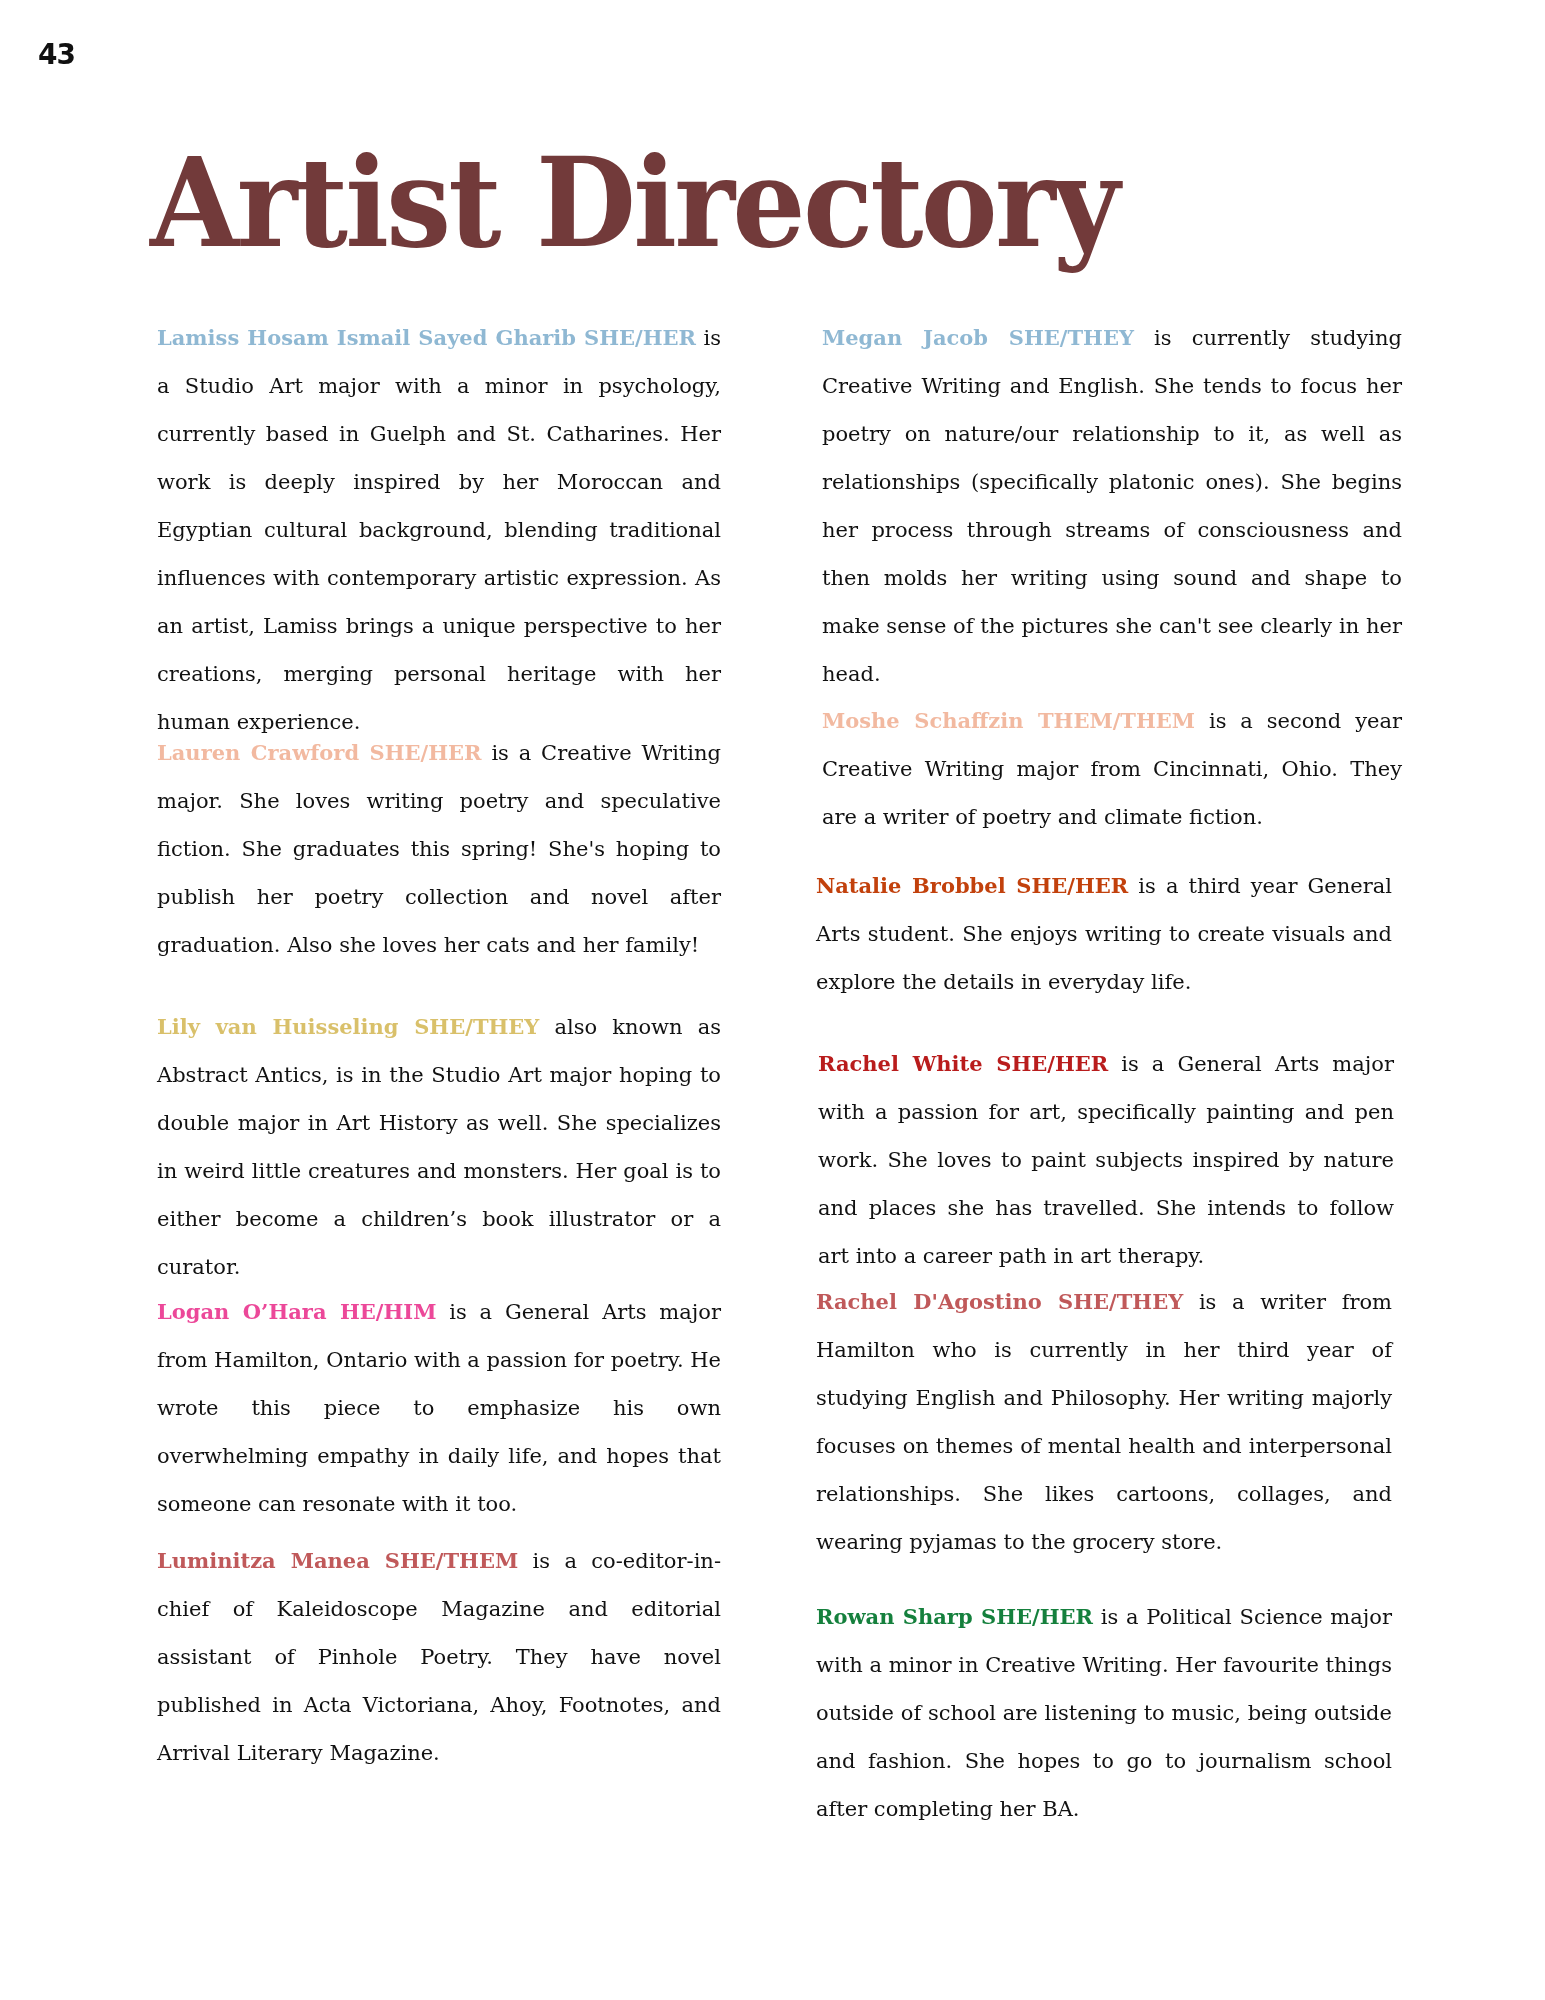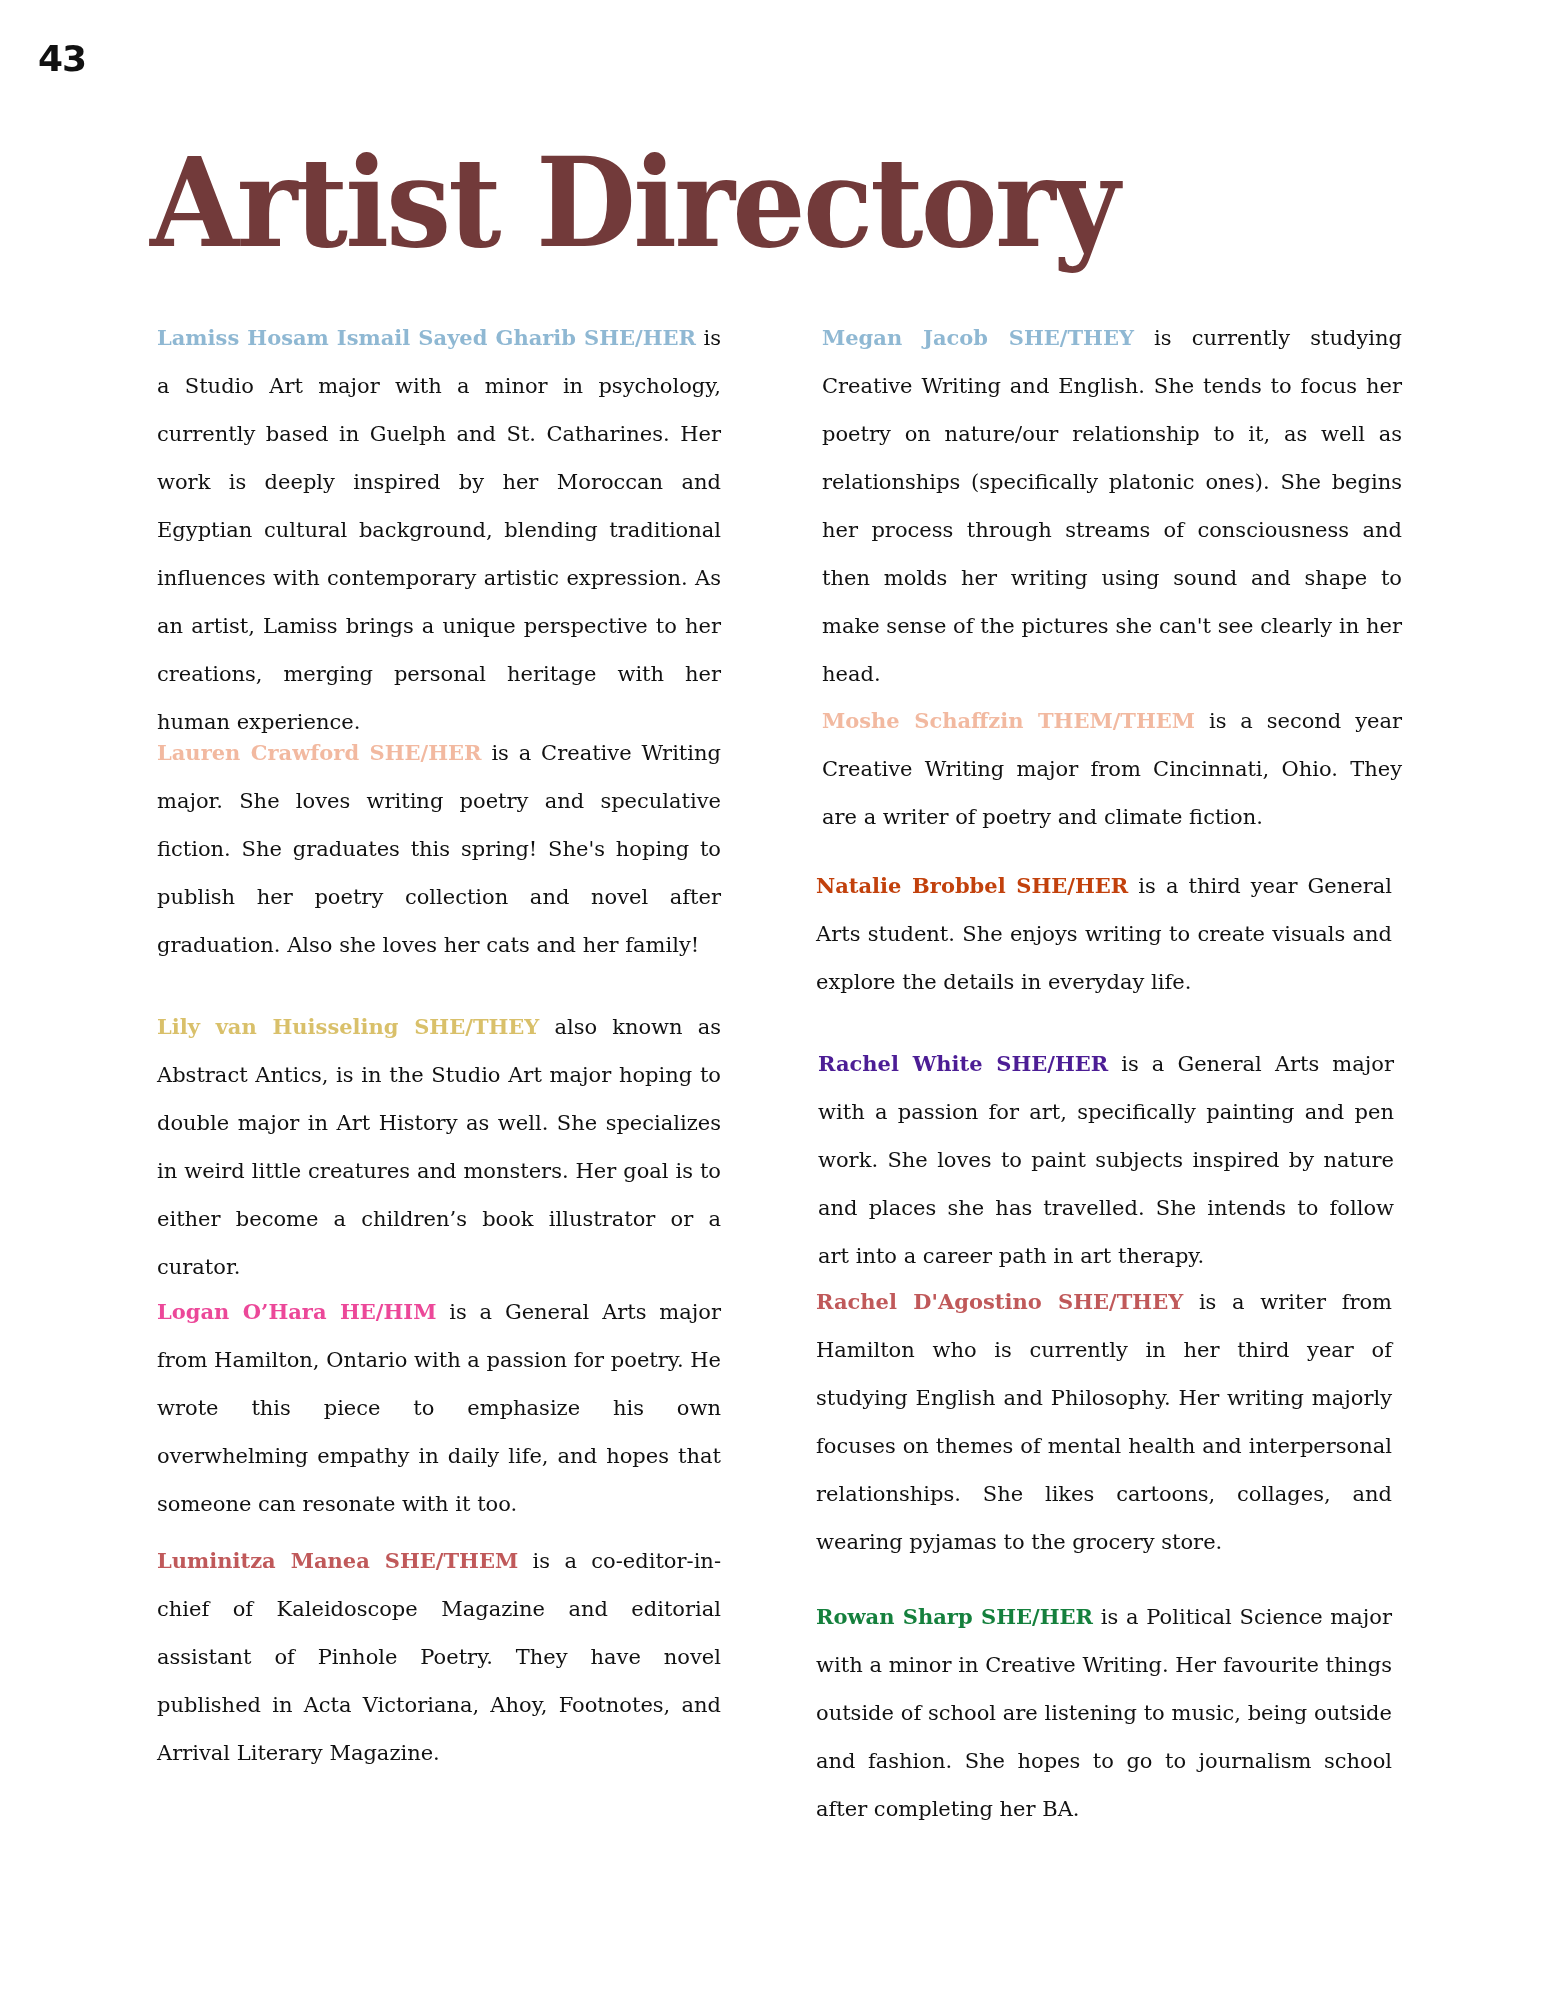--- a/index.html
+++ b/index.html
@@ -1,20 +1,20 @@
 <!DOCTYPE html>
 <html><head>
 <meta charset="utf-8">
 <style>
   html, body { margin: 0; padding: 0; background: #ffffff; }
   body { width: 1545px; height: 2000px; position: relative; overflow: hidden; }
   .page-number {
     position: absolute; left: 38px; top: 38px;
     font-family: "DejaVu Sans", sans-serif; font-weight: bold;
-    font-size: 36px; color: #111111; letter-spacing: -1px;
+    font-size: 28px; color: #111111; letter-spacing: -1px;
   }
   .title {
     position: absolute; left: 150px; top: 128px;
     font-family: "DejaVu Serif", serif; font-weight: bold;
     font-size: 124px; line-height: 150px; color: #723a3a;
     letter-spacing: -3px; white-space: nowrap;
     transform: scaleX(0.93); transform-origin: left top;
   }
   .bio {
     position: absolute;
@@ -52,20 +52,20 @@
 <p class="bio right" style="top:314px;">
   <span class="name" style="color:#8fb8d3">Megan Jacob SHE/THEY</span><span> is currently studying Creative Writing and English. She tends to focus her poetry on nature/our relationship to it, as well as relationships (specifically platonic ones). She begins her process through streams of consciousness and then molds her writing using sound and shape to make sense of the pictures she can't see clearly in her head.</span>
 </p>
 <p class="bio right" style="top:697px;">
   <span class="name" style="color:#f2b9a0">Moshe Schaffzin THEM/THEM</span><span> is a second year Creative Writing major from Cincinnati, Ohio. They are a writer of poetry and climate fiction.</span>
 </p>
 <p class="bio right2" style="top:862px;">
   <span class="name" style="color:#c2410c">Natalie Brobbel SHE/HER</span><span> is a third year General Arts student. She enjoys writing to create visuals and explore the details in everyday life.</span>
 </p>
 <p class="bio right2" style="top:1040px; left:818px;">
-  <span class="name" style="color:#4c1d95">Rachel White SHE/HER</span><span> is a General Arts major with a passion for art, specifically painting and pen work. She loves to paint subjects inspired by nature and places she has travelled. She intends to follow art into a career path in art therapy.</span>
+  <span class="name" style="color:#b91c1c">Rachel White SHE/HER</span><span> is a General Arts major with a passion for art, specifically painting and pen work. She loves to paint subjects inspired by nature and places she has travelled. She intends to follow art into a career path in art therapy.</span>
 </p>
 <p class="bio right2" style="top:1278px;">
   <span class="name" style="color:#c0595a">Rachel D'Agostino SHE/THEY</span><span> is a writer from Hamilton who is currently in her third year of studying English and Philosophy. Her writing majorly focuses on themes of mental health and interpersonal relationships. She likes cartoons, collages, and wearing pyjamas to the grocery store.</span>
 </p>
 <p class="bio right2" style="top:1593px;">
   <span class="name" style="color:#15803d">Rowan Sharp  SHE/HER</span><span> is a Political Science major with a minor in Creative Writing. Her favourite things outside of school are listening to music, being outside and fashion. She hopes to go to journalism school after completing her BA.</span>
 </p>
 
 </body></html>

